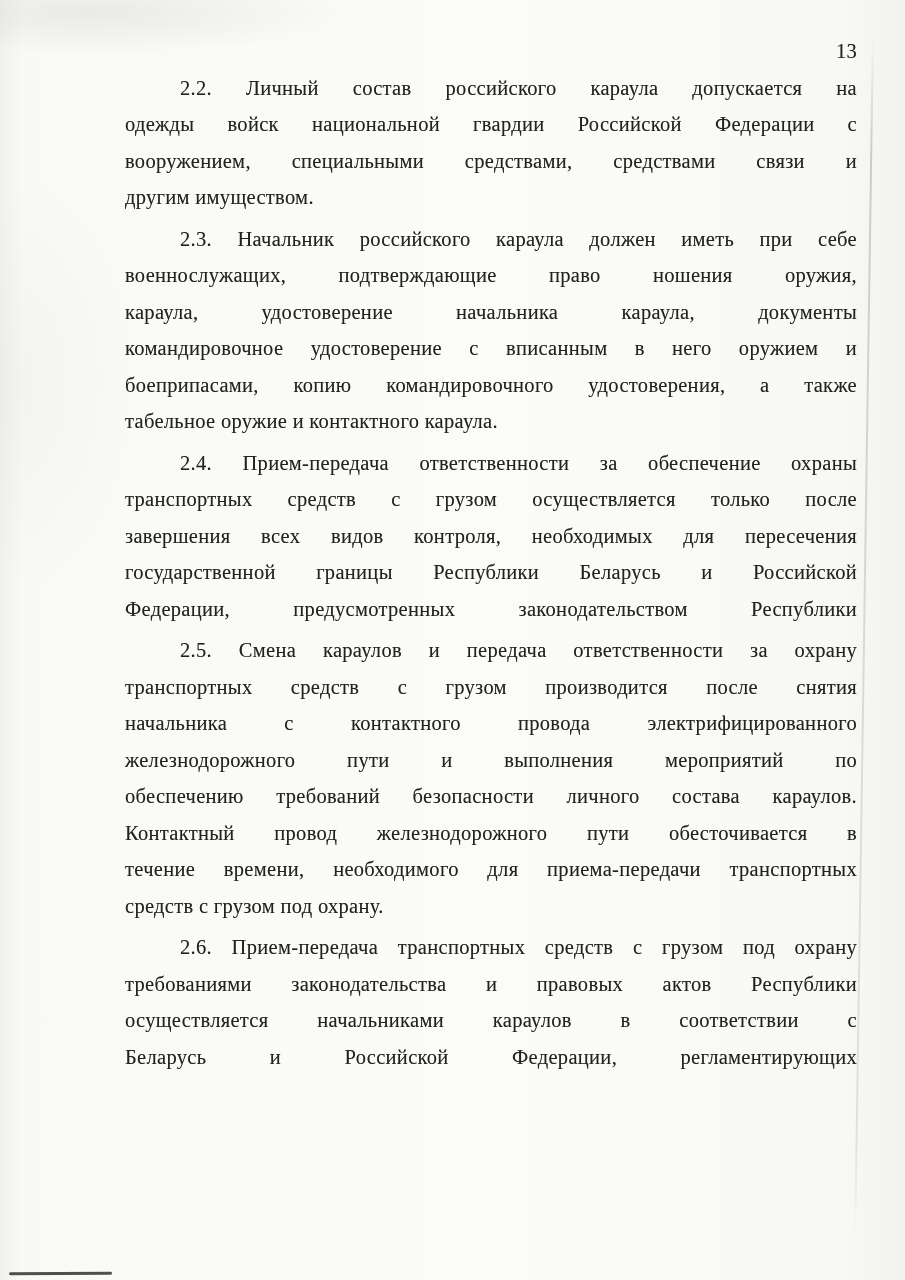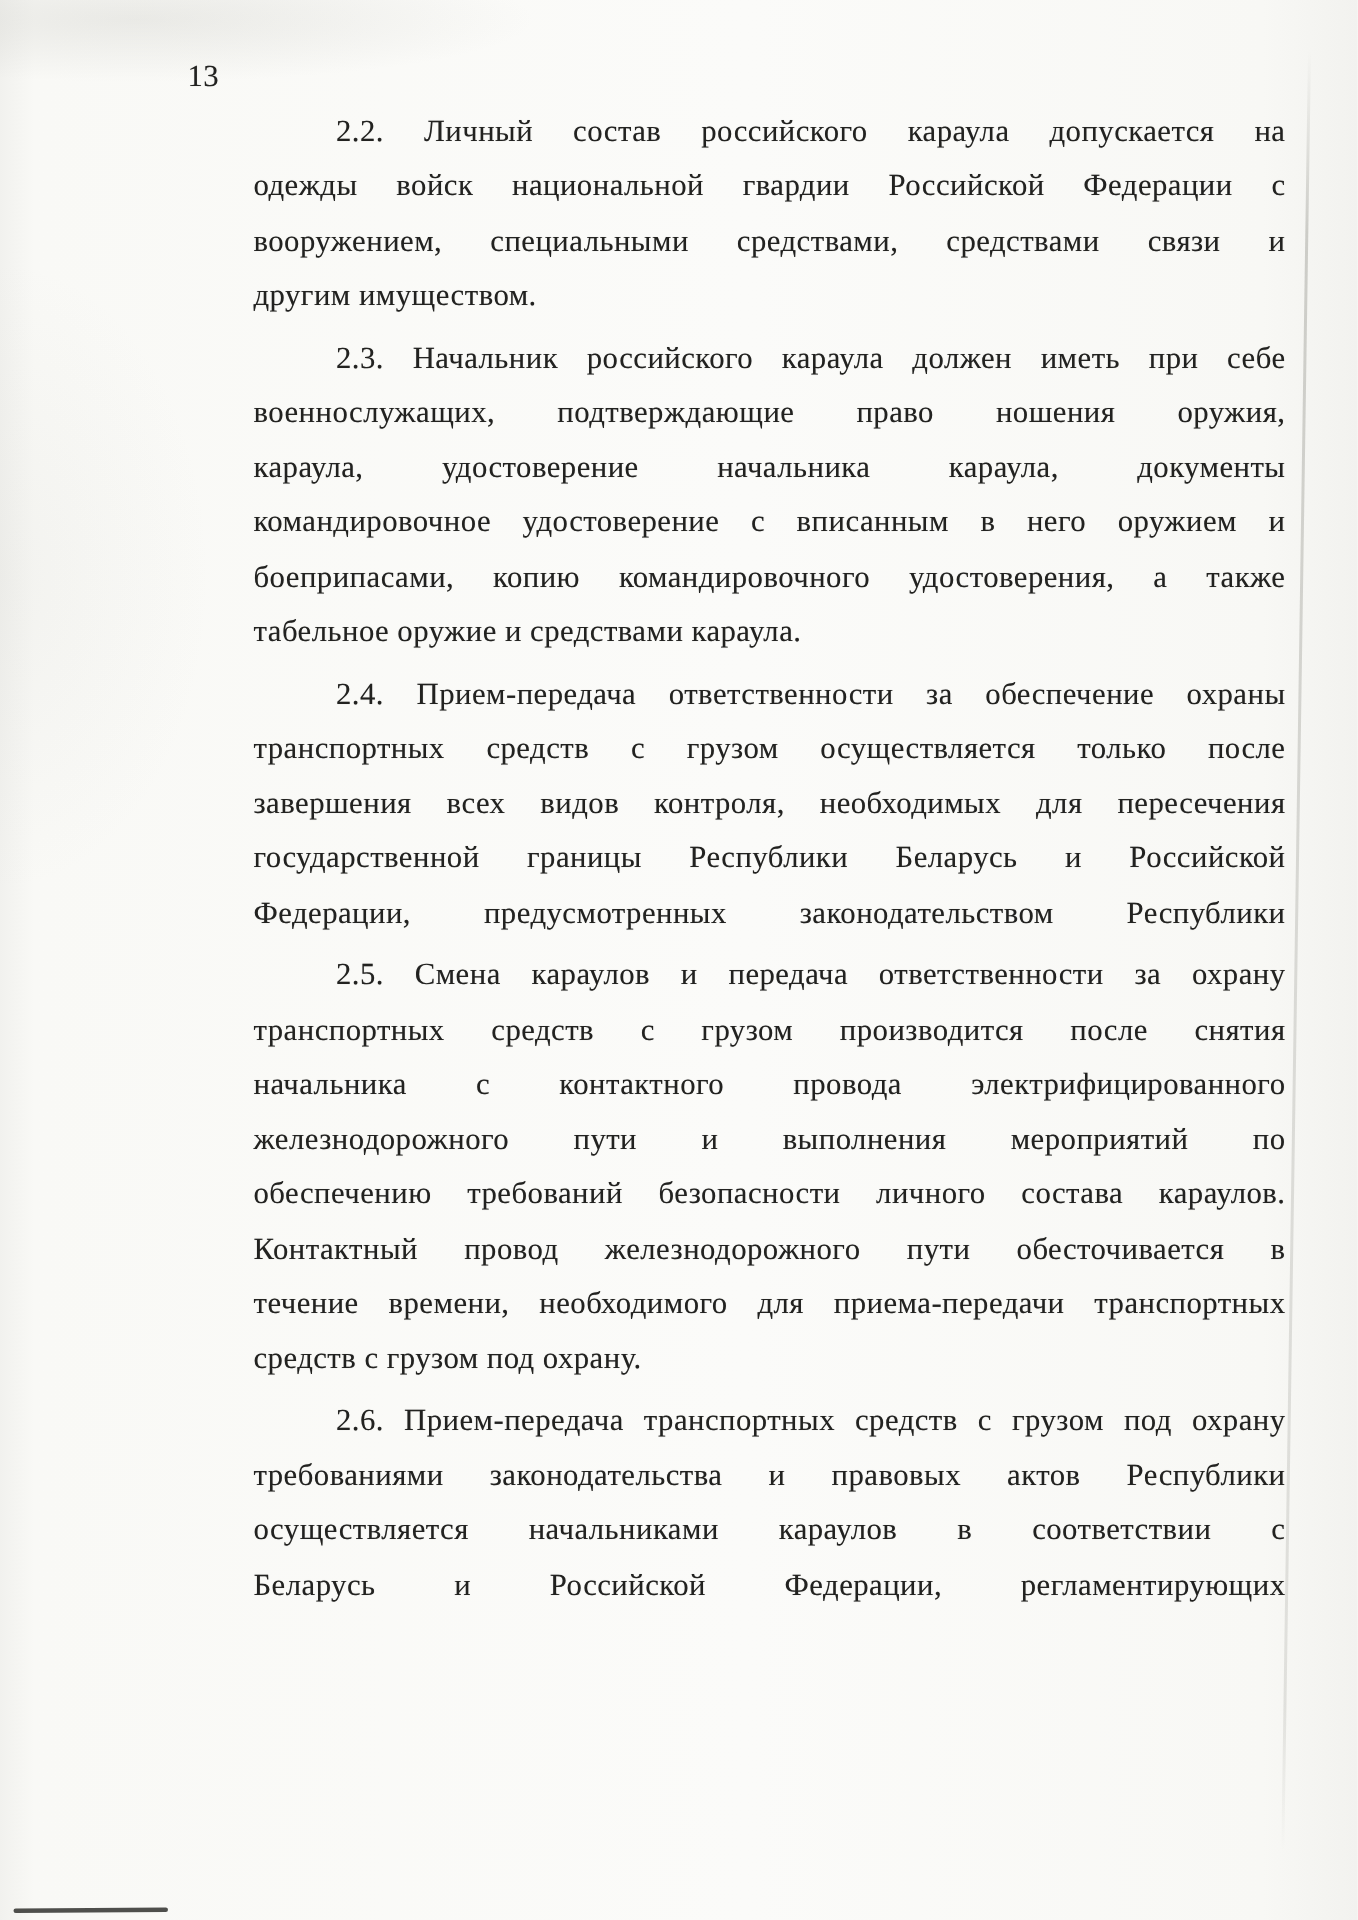--- a/index.html
+++ b/index.html
@@ -53,29 +53,28 @@
     left: 125px;
     top: 33px;
     width: 732px;
     color: #222220;
     font-size: 20.5px;
     line-height: 36.5px;
     letter-spacing: 0.015em;
     text-shadow: 0 0 0.5px rgba(40,40,40,0.35);
   }
   .pagenum {
-    text-align: left;
+    text-align: right;
   }
   .para {
     margin: 0 0 5px 0;
   }
   .line {
     text-align: justify;
     text-align-last: justify;
-    margin-left: 44px;
   }
   .line.first {
     text-indent: 55px;
   }
   .line.last {
     text-align-last: left;
   }
 </style>
 </head>
 <body>
@@ -94,21 +93,21 @@
     <div class="line">вооружением, специальными средствами, средствами связи и</div>
     <div class="line last">другим имуществом.</div>
   </div>
 
   <div class="para">
     <div class="line first">2.3. Начальник российского караула должен иметь при себе</div>
     <div class="line">военнослужащих, подтверждающие право ношения оружия,</div>
     <div class="line">караула, удостоверение начальника караула, документы</div>
     <div class="line">командировочное удостоверение с вписанным в него оружием и</div>
     <div class="line">боеприпасами, копию командировочного удостоверения, а также</div>
-    <div class="line last">табельное оружие и средствами караула.</div>
+    <div class="line last">табельное оружие и контактного караула.</div>
   </div>
 
   <div class="para">
     <div class="line first">2.4. Прием-передача ответственности за обеспечение охраны</div>
     <div class="line">транспортных средств с грузом осуществляется только после</div>
     <div class="line">завершения всех видов контроля, необходимых для пересечения</div>
     <div class="line">государственной границы Республики Беларусь и Российской</div>
     <div class="line">Федерации, предусмотренных законодательством Республики</div>
   </div>
 

